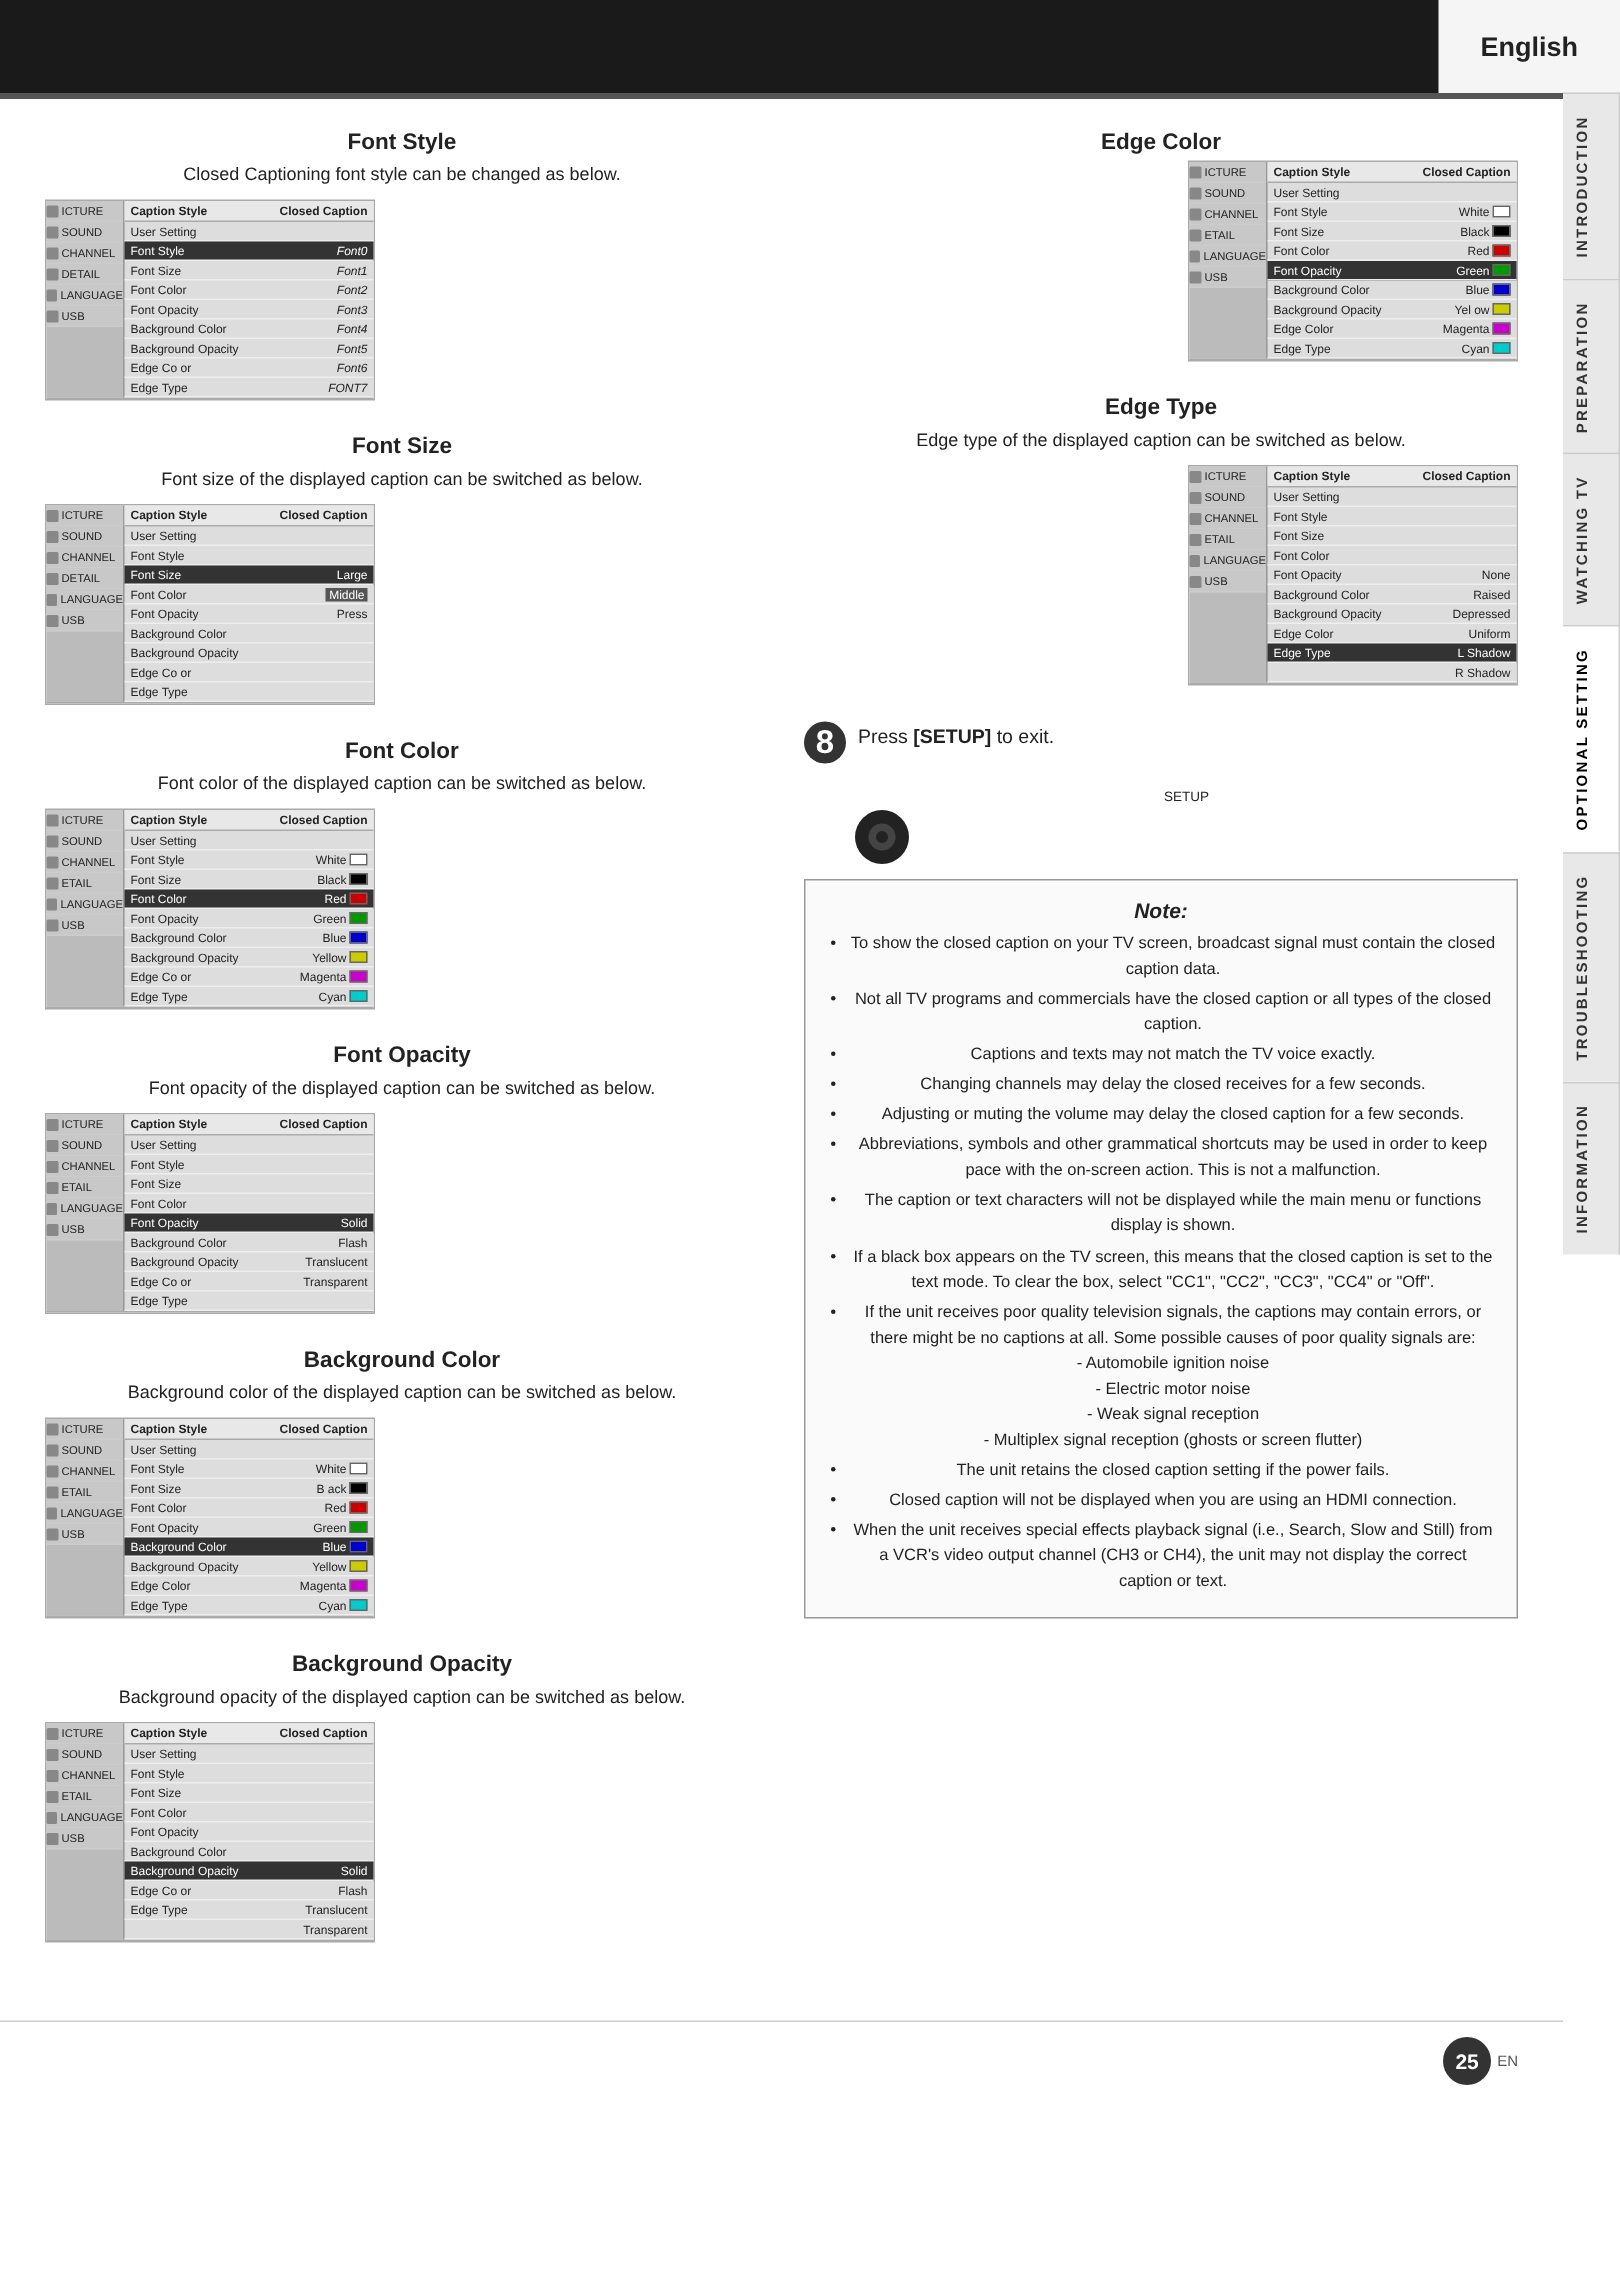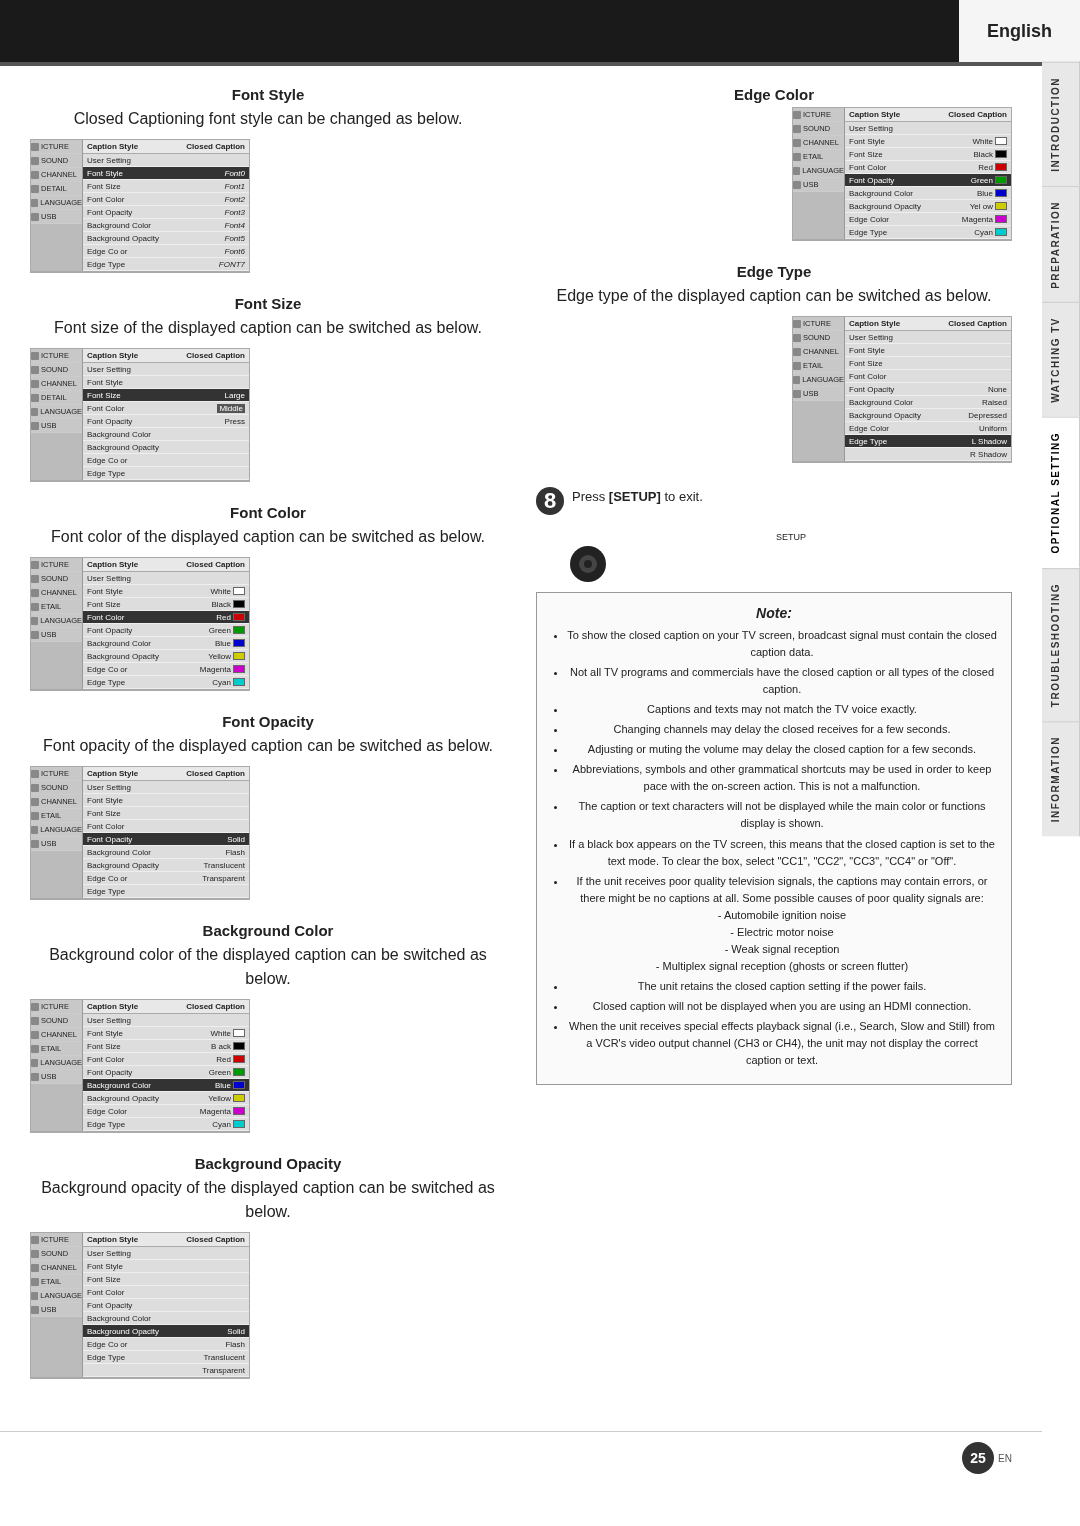--- a/index.html
+++ b/index.html
@@ -92,21 +92,21 @@
     
     .section {
       margin-bottom: 22px;
     }
     .section-title {
       font-size: 15px;
       font-weight: bold;
       margin-bottom: 4px;
     }
     .section-desc {
-      font-size: 16px;
+      font-size: 12px;
       margin-bottom: 8px;
       line-height: 1.5;
     }
 
     
     .ui-mockup {
       width: 220px;
       border: 1px solid #aaa;
       font-size: 9px;
       background: #fff;
@@ -798,21 +798,21 @@
 
       <div class="note-box">
         <div class="note-title">Note:</div>
         <ul class="note-list">
           <li>To show the closed caption on your TV screen, broadcast signal must contain the closed caption data.</li>
           <li>Not all TV programs and commercials have the closed caption or all types of the closed caption.</li>
           <li>Captions and texts may not match the TV voice exactly.</li>
           <li>Changing channels may delay the closed receives for a few seconds.</li>
           <li>Adjusting or muting the volume may delay the closed caption for a few seconds.</li>
           <li>Abbreviations, symbols and other grammatical shortcuts may be used in order to keep pace with the on-screen action. This is not a malfunction.</li>
-          <li>The caption or text characters will not be displayed while the main color or functions display is shown.</li>
+          <li>The caption or text characters will not be displayed while the main menu or functions display is shown.</li>
           <li>If a black box appears on the TV screen, this means that the closed caption is set to the text mode. To clear the box, select "CC1", "CC2", "CC3", "CC4" or "Off".</li>
           <li style="white-space: pre-line;">If the unit receives poor quality television signals, the captions may contain errors, or there might be no captions at all. Some possible causes of poor quality signals are:
  - Automobile ignition noise
  - Electric motor noise
  - Weak signal reception
  - Multiplex signal reception (ghosts or screen flutter)</li>
           <li>The unit retains the closed caption setting if the power fails.</li>
           <li>Closed caption will not be displayed when you are using an HDMI connection.</li>
           <li>When the unit receives special effects playback signal (i.e., Search, Slow and Still) from a VCR's video output channel (CH3 or CH4), the unit may not display the correct caption or text.</li>
         </ul>

